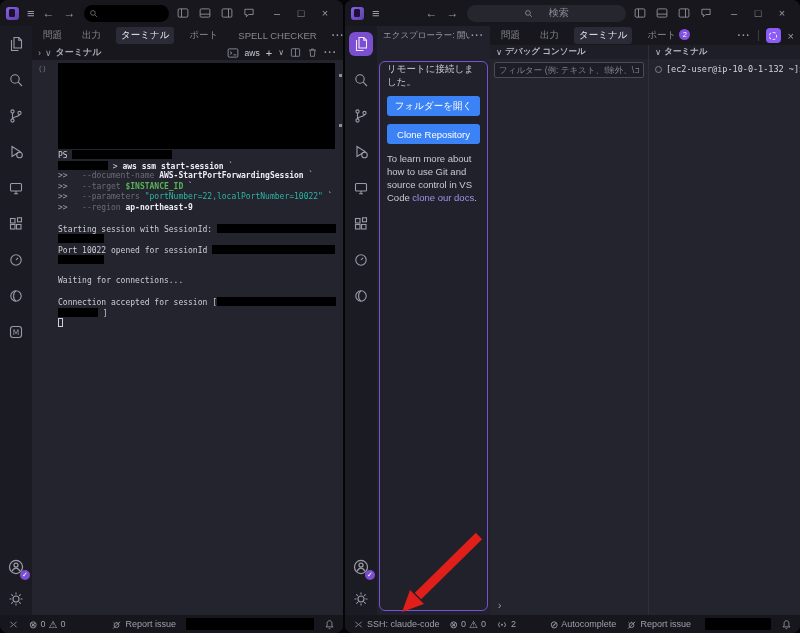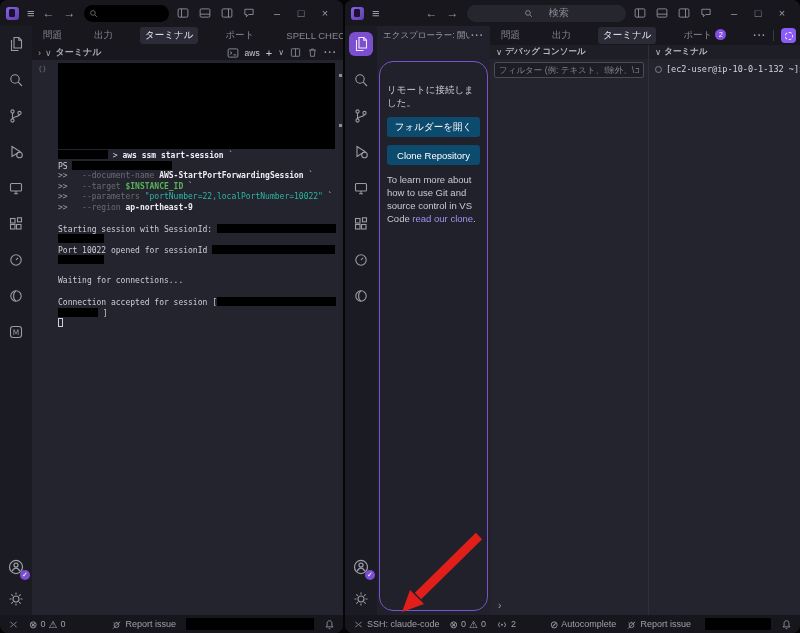--- a/index.html
+++ b/index.html
@@ -38,21 +38,21 @@
               border-radius: 6px; position: relative; }
   .abar-ico.active-purple { background: #7c4fd0; }
   .abar-ico.active-purple svg { stroke: #f0eaff; }
   .abar-ico svg { stroke: #9a9ba6; fill: none; stroke-width: 1.1; }
   .badge-check { position: absolute; right: -2px; bottom: -1px; width: 10px; height: 10px;
                  border-radius: 50%; background: #7c4fd0; color: #fff; font-size: 7px;
                  line-height: 10px; text-align: center; }
 
   
   .panelwrap { flex: 1; min-width: 0; display: flex; flex-direction: column; background: #1b1c24; }
-  .paneltabs { height: 19px; flex: 0 0 19px; display: flex; align-items: center; gap: 22px;
+  .paneltabs { height: 19px; flex: 0 0 19px; display: flex; align-items: center; gap: 10px;
                padding: 0 6px; font-size: 9.5px; color: #85868f; background: #17171d; }
   .ptab { padding: 2px 5px; border-radius: 3px; white-space: nowrap; }
   .ptab.active { background: #2a2b36; color: #e8e9f0; }
   .ptab-badge { display: inline-block; min-width: 11px; height: 11px; border-radius: 6px;
                 background: #8250df; color: #fff; font-size: 7.5px; line-height: 11px;
                 text-align: center; margin-left: 3px; vertical-align: 1px; padding: 0 2px; }
   .ptabs-right { margin-left: auto; display: flex; align-items: center; gap: 7px; }
   .kebab { letter-spacing: 1px; font-weight: bold; color: #9a9ba6; font-size: 10px; }
   .vsep { width: 1px; height: 11px; background: #3a3b45; }
   .purple-chip { width: 15px; height: 15px; border-radius: 4px; background: #8b5cf6;
@@ -80,24 +80,24 @@
   .gutter-glyph { position: absolute; left: 6px; top: 4px; font-size: 7px; color: #6f7079; }
   .term-scrollbar { position: absolute; right: 0; top: 0; bottom: 0; width: 6px; background: transparent; }
   .term-mark { position: absolute; right: 1px; width: 3px; height: 3px; background: #8e8f9a; }
 
   
   .sidebar { width: 113px; flex: 0 0 113px; background: #20212a; display: flex; flex-direction: column;
              font-size: 9.5px; }
   .sb-header { height: 19px; flex: 0 0 19px; display: flex; align-items: center; padding: 0 6px;
                color: #9b9ca6; font-size: 8.5px; }
   .sb-header .kebab { margin-left: auto; }
-  .sb-box { margin: 16px 2px 4px 2px; flex: 1; border: 1px solid #7a52cf; border-radius: 14px;
-            padding: 21px 7px; color: #c9cad4; font-size: 9.5px; line-height: 13px; overflow: hidden; }
+  .sb-box { margin: 16px 2px 4px 2px; flex: 1; border: 1px solid #7a52cf; border-radius: 6px;
+            padding: 0 7px; color: #c9cad4; font-size: 9.5px; line-height: 13px; overflow: hidden; }
   .sb-btn { display: block; width: 100%; height: 20px; margin: 8px 0; border: none; border-radius: 3px;
-            background: #0c4a6e; color: #fff; font-size: 9.5px; font-family: inherit; }
+            background: #3b82f6; color: #fff; font-size: 9.5px; font-family: inherit; }
   .sb-link { color: #a48ff0; }
 
   
   .cols { flex: 1; display: flex; min-height: 0; background: #23242d; }
   .col-debug { width: 158px; flex: 0 0 158px; display: flex; flex-direction: column; position: relative; }
   .col-term  { flex: 1; border-left: 1px solid #2e2f3a; display: flex; flex-direction: column; position: relative; }
   .col-head { height: 14px; flex: 0 0 14px; display: flex; align-items: center; gap: 3px;
               padding: 0 6px; font-size: 8.5px; font-weight: bold; color: #b8b9c3; background: #1d1e26; }
   .filter-input { margin: 3px 4px; height: 16px; background: #1c1d25; border: 1px solid #4a4b57;
                   border-radius: 2px; color: #9b9ca6; font-size: 8.5px; padding: 0 4px;
@@ -280,22 +280,22 @@
           <span class="kebab">···</span>
         </span>
       </div>
       <div class="terminal-area" id="left-terminal">
         <span class="gutter-glyph">{}</span>
         <div class="term-scrollbar">
           <span class="term-mark" style="top:14px"></span>
           <span class="term-mark" style="top:64px"></span>
         </div>
       <div class="tline tblock" style="width: 277px; height: 86px;"></div>
+          <div class="tline"><span class="tk-fg">PS </span><span class="redact" style="width: 100px;"></span></div>
           <div class="tline"><span class="redact" style="width: 50px;"></span><span class="tk-fg"> &gt; </span><span class="tk-bold">aws ssm start-session</span><span class="tk-fg"> `</span></div>
-          <div class="tline"><span class="tk-fg">PS </span><span class="redact" style="width: 100px;"></span></div>
           <div class="tline"><span class="tk-dim">&gt;&gt;</span><span class="tk-param">   --document-name </span><span class="tk-bold">AWS-StartPortForwardingSession</span><span class="tk-fg"> `</span></div>
           <div class="tline"><span class="tk-dim">&gt;&gt;</span><span class="tk-param">   --target </span><span class="tk-var">$INSTANCE_ID</span><span class="tk-fg"> `</span></div>
           <div class="tline"><span class="tk-dim">&gt;&gt;</span><span class="tk-param">   --parameters </span><span class="tk-str">"portNumber=22,localPortNumber=10022"</span><span class="tk-fg"> `</span></div>
           <div class="tline"><span class="tk-dim">&gt;&gt;</span><span class="tk-param">   --region </span><span class="tk-bold">ap-northeast-9</span></div>
           <div class="tline"></div>
           <div class="tline"><span class="tk-fg">Starting session with SessionId: </span><span class="redact" style="width: 119px;"></span></div>
           <div class="tline"><span class="redact" style="width: 46px;"></span></div>
           <div class="tline"><span class="tk-fg">Port 10022 opened for sessionId </span><span class="redact" style="width: 123px;"></span></div>
           <div class="tline"><span class="redact" style="width: 46px;"></span></div>
           <div class="tline"></div>
@@ -454,21 +454,21 @@
 
     <div class="sidebar">
       <div class="sb-header">
         <span style="overflow:hidden;white-space:nowrap">エクスプローラー: 開いている...</span>
         <span class="kebab">···</span>
       </div>
       <div class="sb-box">
         <div>リモートに接続しました。</div>
         <button class="sb-btn">フォルダーを開く</button>
         <button class="sb-btn">Clone Repository</button>
-        <div><span>To learn more about how to use Git and source control in VS Code </span><span class="sb-link">read our clone</span><span>.</span></div>
+        <div><span>To learn more about how to use Git and source control in VS Code </span><span class="sb-link">clone our docs</span><span>.</span></div>
       </div>
     </div>
 
     <div class="panelwrap">
       <div class="paneltabs">
         <span class="ptab">問題</span>
         <span class="ptab">出力</span>
         <span class="ptab active">ターミナル</span>
         <span class="ptab"><span>ポート</span><span class="ptab-badge">2</span></span>
         <span class="ptabs-right">

